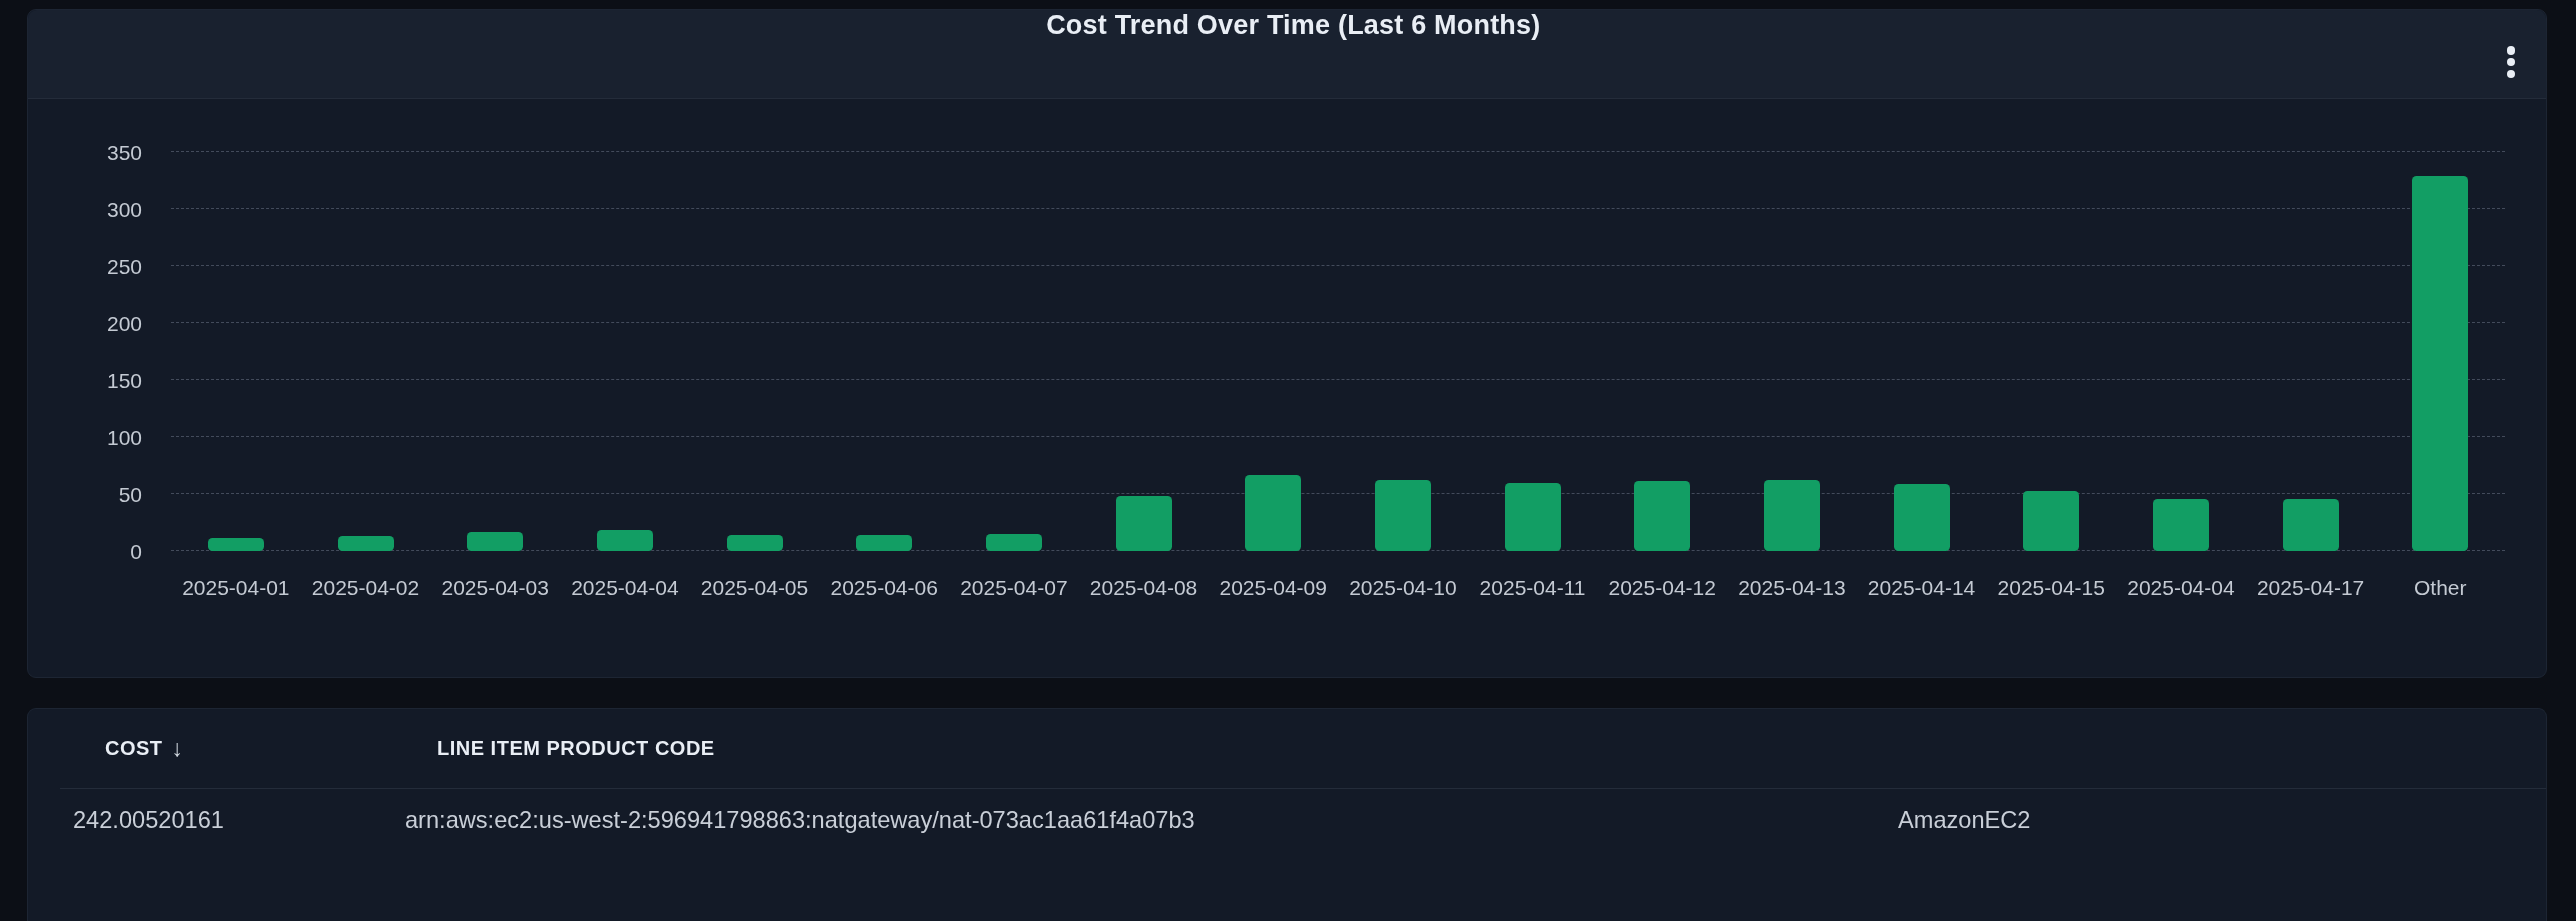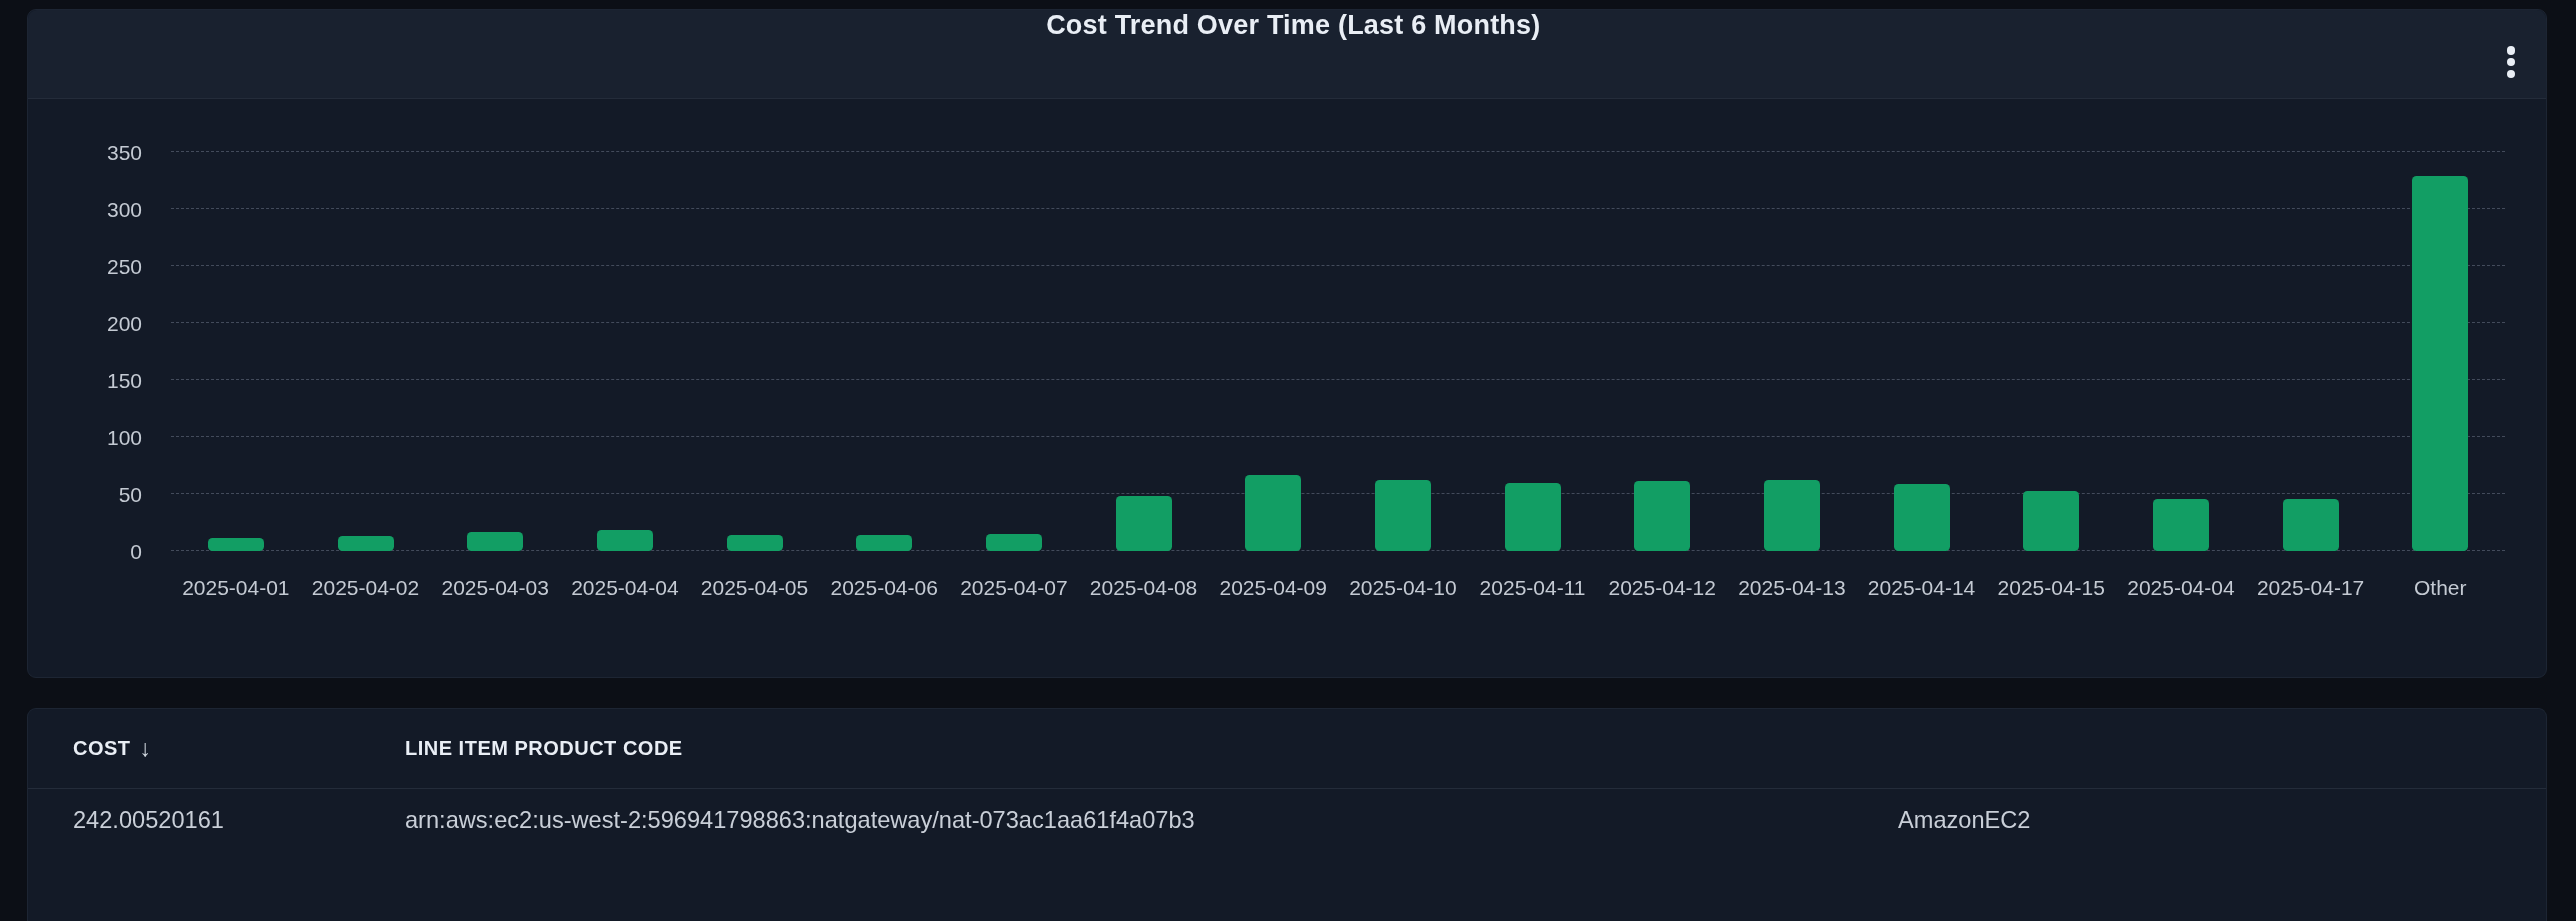--- a/index.html
+++ b/index.html
@@ -68,21 +68,21 @@
     flex: 1 1 0; text-align: center;
     color: #c4cad3; font-size: 21px; line-height: 27px; white-space: nowrap;
   }
 
   
   .tbl { width: 100%; }
   .tbl-row {
     display: grid; grid-template-columns: 332px 1493px 1fr;
     align-items: center;
   }
-  .tbl-head { height: 79px; border-bottom: 0.9px solid #242c3a; }
+  .tbl-head { height: 79px; border-bottom: 0.9px solid #242c3a; margin-left: 32px; }
   .tbl-cell { padding-left: 45px; overflow: hidden; white-space: nowrap; }
   .tbl-head .tbl-cell {
     color: #e9eef5; font-size: 20px; font-weight: 700; letter-spacing: 0.5px;
     cursor: pointer; display: flex; align-items: center; gap: 9px;
   }
   .sort-arrow { font-weight: 400; font-size: 23.6px; color: #cfd6de; }
   .tbl-datarow { height: 62px; }
   .tbl-datarow .tbl-cell { color: #c9cfd8; font-size: 23.6px; font-weight: 400; }
 </style>
 </head>

